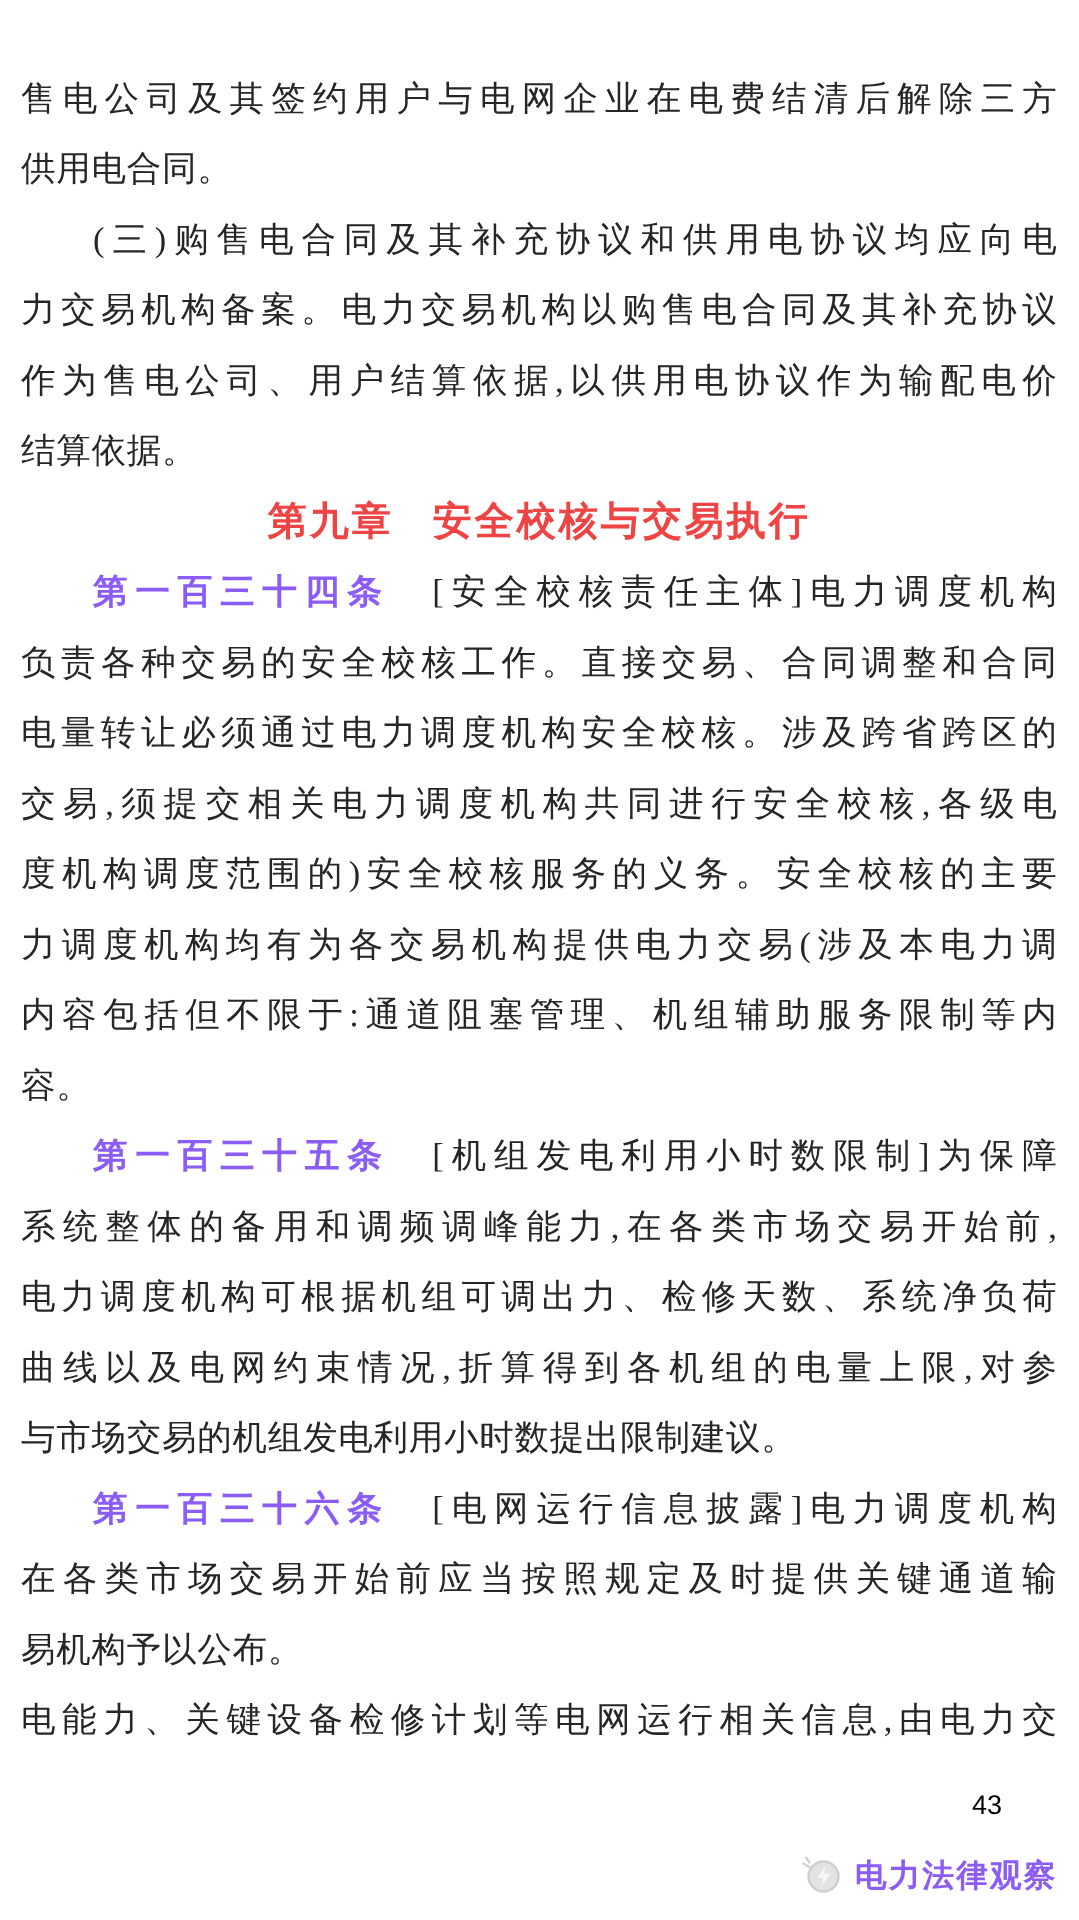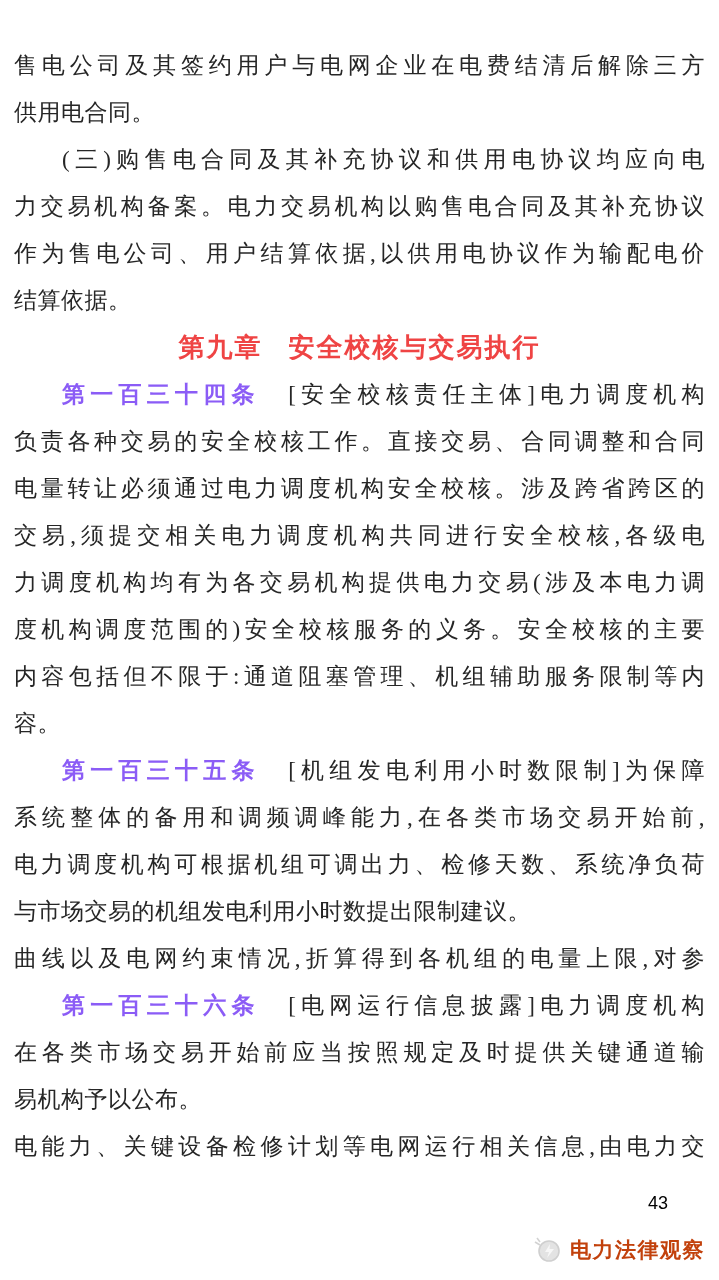--- a/index.html
+++ b/index.html
@@ -84,38 +84,38 @@
       <div class="line"><span>供用电合同。</span></div>
       <div class="line j ind"><span>(三)购售电合同及其补充协议和供用电协议均应向电</span></div>
       <div class="line j"><span>力交易机构备案。电力交易机构以购售电合同及其补充协议</span></div>
       <div class="line j"><span>作为售电公司、用户结算依据,以供用电协议作为输配电价</span></div>
       <div class="line"><span>结算依据。</span></div>
       <div class="line heading"><span>第九章</span><span class="hgap"></span><span>安全校核与交易执行</span></div>
       <div class="line j ind"><span class="b">第一百三十四条</span><span>　[安全校核责任主体]电力调度机构</span></div>
       <div class="line j"><span>负责各种交易的安全校核工作。直接交易、合同调整和合同</span></div>
       <div class="line j"><span>电量转让必须通过电力调度机构安全校核。涉及跨省跨区的</span></div>
       <div class="line j"><span>交易,须提交相关电力调度机构共同进行安全校核,各级电</span></div>
+      <div class="line j"><span>度机构调度范围的)安全校核服务的义务。安全校核的主要</span></div>
       <div class="line j"><span>力调度机构均有为各交易机构提供电力交易(涉及本电力调</span></div>
-      <div class="line j"><span>度机构调度范围的)安全校核服务的义务。安全校核的主要</span></div>
       <div class="line j"><span>内容包括但不限于:通道阻塞管理、机组辅助服务限制等内</span></div>
       <div class="line"><span>容。</span></div>
       <div class="line j ind"><span class="b">第一百三十五条</span><span>　[机组发电利用小时数限制]为保障</span></div>
       <div class="line j"><span>系统整体的备用和调频调峰能力,在各类市场交易开始前,</span></div>
       <div class="line j"><span>电力调度机构可根据机组可调出力、检修天数、系统净负荷</span></div>
+      <div class="line j"><span>曲线以及电网约束情况,折算得到各机组的电量上限,对参</span></div>
       <div class="line"><span>与市场交易的机组发电利用小时数提出限制建议。</span></div>
-      <div class="line j"><span>曲线以及电网约束情况,折算得到各机组的电量上限,对参</span></div>
       <div class="line j ind"><span class="b">第一百三十六条</span><span>　[电网运行信息披露]电力调度机构</span></div>
       <div class="line j"><span>在各类市场交易开始前应当按照规定及时提供关键通道输</span></div>
       <div class="line"><span>易机构予以公布。</span></div>
       <div class="line j"><span>电能力、关键设备检修计划等电网运行相关信息,由电力交</span></div>
     </div>
 
   <div class="page-num">43</div>
 
-  <div class="watermark" style="color: #c2410c;">
+  <div class="watermark" style="color: #8b5cf6;">
     <span class="logo">
       <svg viewBox="0 0 30 28" width="30" height="28">
         <g fill="none" stroke="#d2d2d2" stroke-width="1.6">
           <path d="M2 6 L7 9"></path>
           <path d="M4 2 L7 6"></path>
           <circle cx="16" cy="15" r="10" fill="#e3e3e3" stroke="#cfcfcf"></circle>
         </g>
         <path d="M17 8 L12 16 L16 16 L14 22 L21 13 L16.5 13 Z" fill="#f7f7f7"></path>
       </svg>
     </span>

